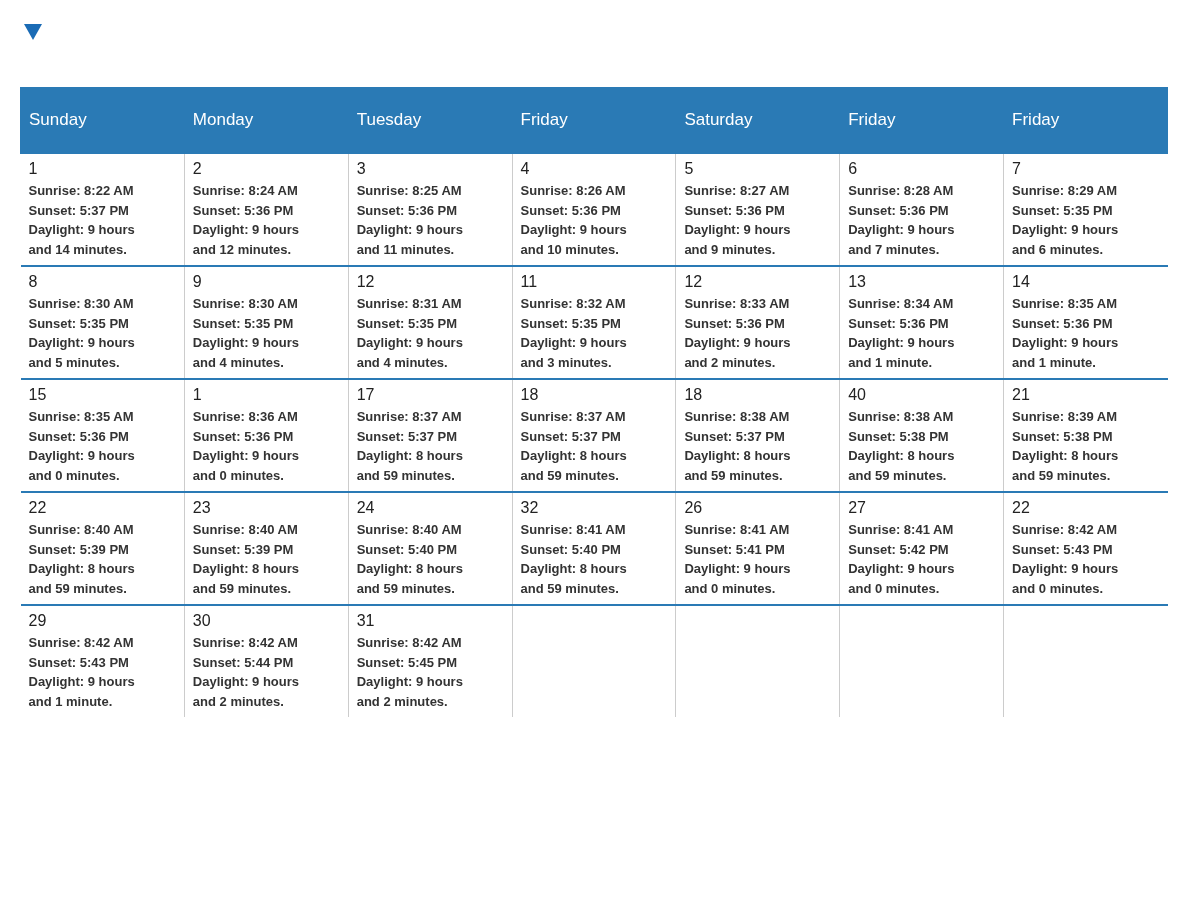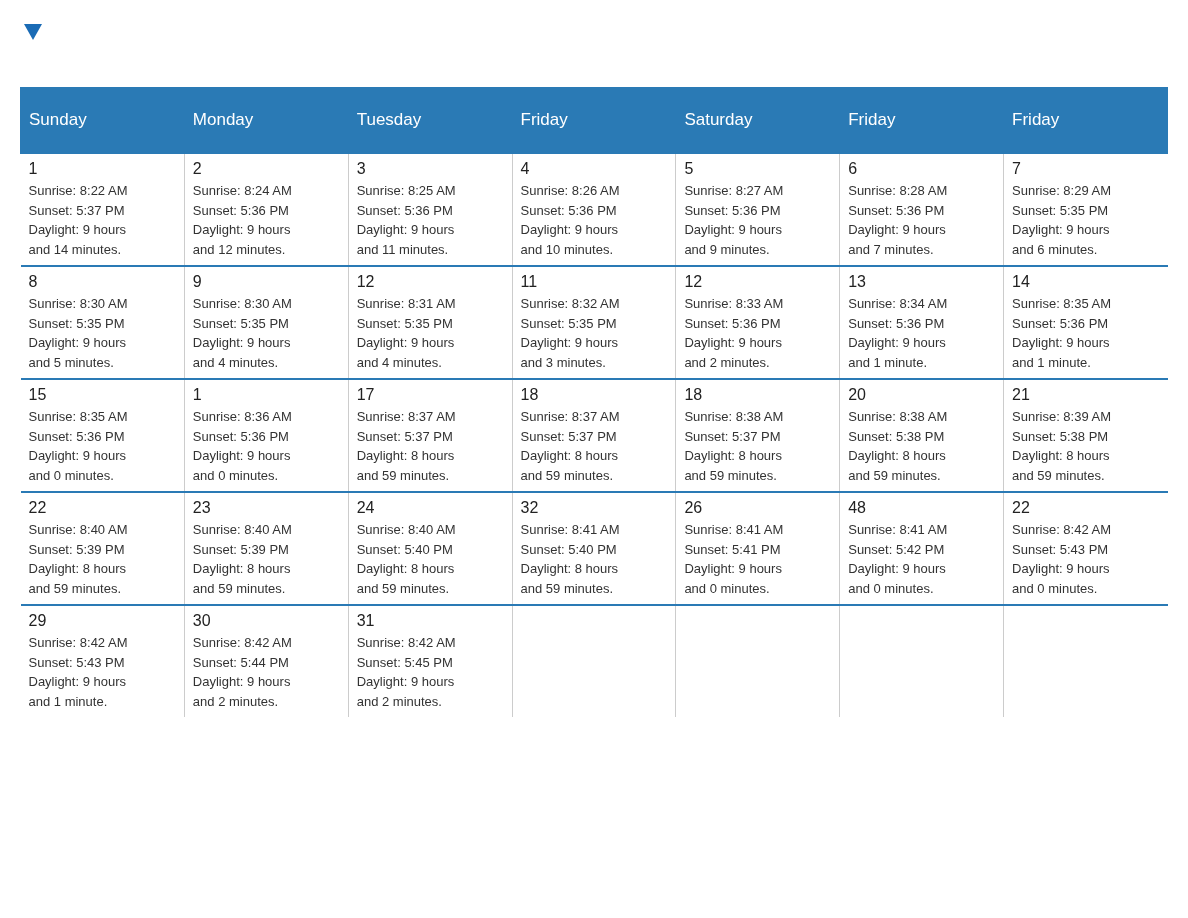--- a/index.html
+++ b/index.html
@@ -68,20 +68,21 @@
     .day-number {
       font-size: 16px;
       font-weight: normal;
       margin-bottom: 3px;
       display: block;
     }
     .day-info {
       font-size: 13px;
       line-height: 1.5;
       color: #333;
+      font-weight: bold;
     }
     .empty-cell {
       background: #fff;
     }
   </style>
 </head>
 <body>
 
 <div class="header">
   <div class="logo-container">
@@ -191,21 +192,21 @@
       </td>
         <td>
         <span class="day-number">18</span>
         <div class="day-info">Sunrise: 8:37 AM<br>Sunset: 5:37 PM<br>Daylight: 8 hours<br>and 59 minutes.</div>
       </td>
         <td>
         <span class="day-number">18</span>
         <div class="day-info">Sunrise: 8:38 AM<br>Sunset: 5:37 PM<br>Daylight: 8 hours<br>and 59 minutes.</div>
       </td>
         <td>
-        <span class="day-number">20</span>
+        <span class="day-number">40</span>
         <div class="day-info">Sunrise: 8:38 AM<br>Sunset: 5:38 PM<br>Daylight: 8 hours<br>and 59 minutes.</div>
       </td>
         <td>
         <span class="day-number">21</span>
         <div class="day-info">Sunrise: 8:39 AM<br>Sunset: 5:38 PM<br>Daylight: 8 hours<br>and 59 minutes.</div>
       </td>
       </tr>
       <tr>
         <td>
         <span class="day-number">22</span>
@@ -221,21 +222,21 @@
       </td>
         <td>
         <span class="day-number">32</span>
         <div class="day-info">Sunrise: 8:41 AM<br>Sunset: 5:40 PM<br>Daylight: 8 hours<br>and 59 minutes.</div>
       </td>
         <td>
         <span class="day-number">26</span>
         <div class="day-info">Sunrise: 8:41 AM<br>Sunset: 5:41 PM<br>Daylight: 9 hours<br>and 0 minutes.</div>
       </td>
         <td>
-        <span class="day-number">48</span>
+        <span class="day-number">27</span>
         <div class="day-info">Sunrise: 8:41 AM<br>Sunset: 5:42 PM<br>Daylight: 9 hours<br>and 0 minutes.</div>
       </td>
         <td>
         <span class="day-number">22</span>
         <div class="day-info">Sunrise: 8:42 AM<br>Sunset: 5:43 PM<br>Daylight: 9 hours<br>and 0 minutes.</div>
       </td>
       </tr>
       <tr>
         <td>
         <span class="day-number">29</span>

